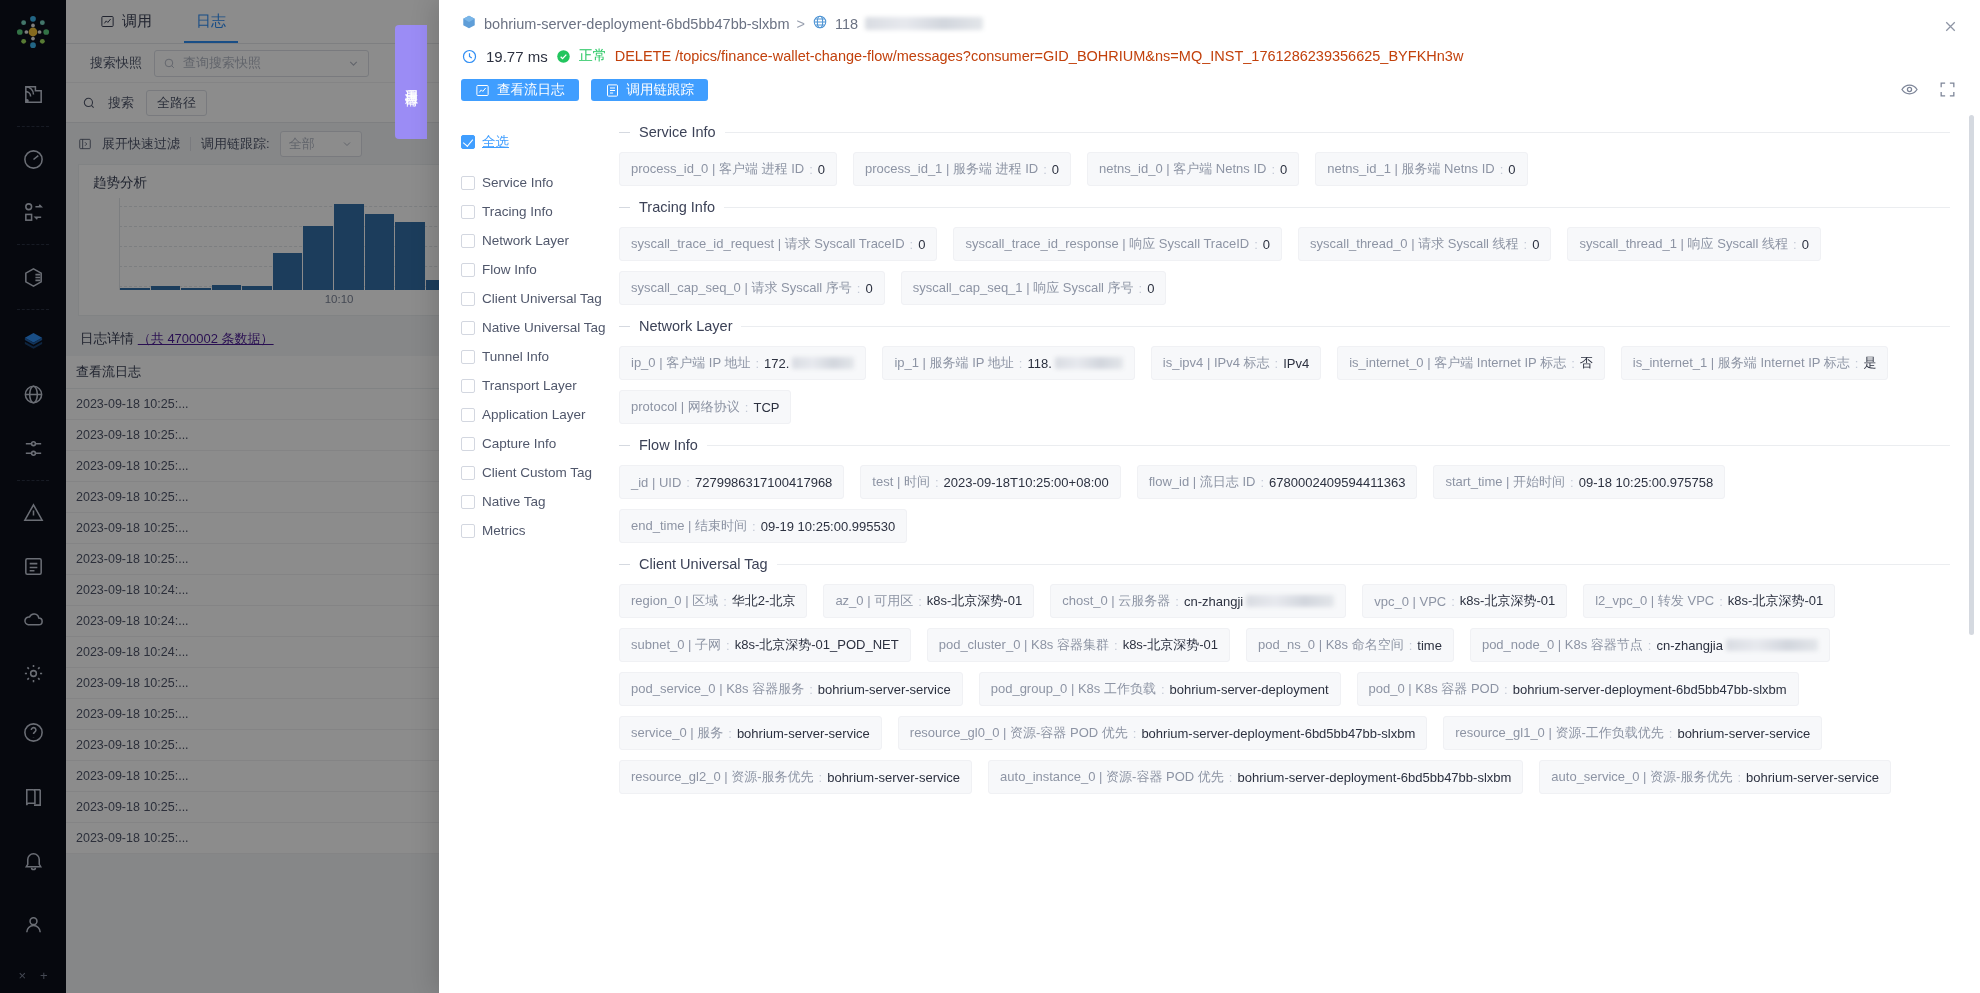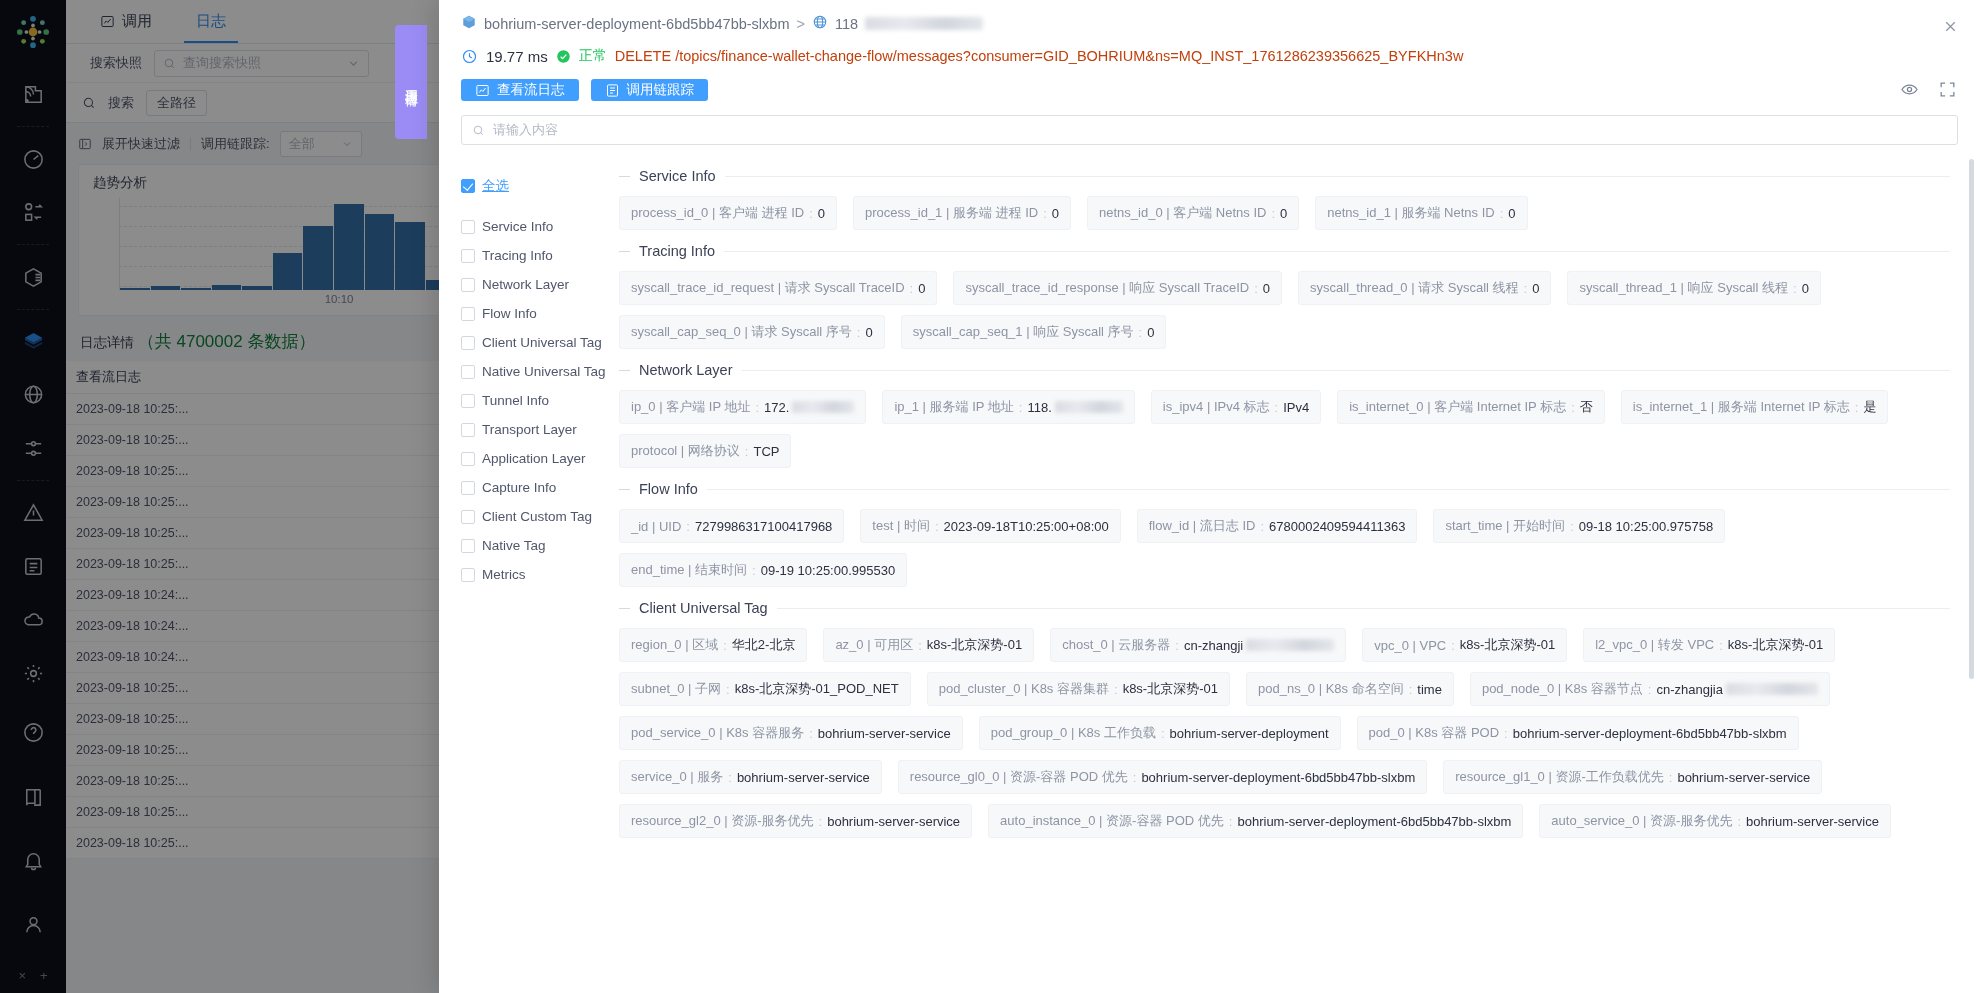--- a/index.html
+++ b/index.html
@@ -66,21 +66,21 @@
   
   .chart-wrap { position:relative; height:92px; margin:4px 14px 2px 40px; }
   .grid-l { position:absolute; left:0; right:0; border-top:1px dashed #e2e5ea; }
   .axis-v { position:absolute; left:0; top:0; bottom:0; width:1px; background:#e2e5ea;}
   .bars { position:absolute; left:1px; right:0; bottom:0; height:86px; display:flex; align-items:flex-end; gap:1px;}
   .bar { flex:1 1 0; background:#3470a8; min-width:1px;}
   .xlabels { margin:3px 14px 8px 40px; position:relative; height:14px; font-size:11.5px; color:#7d8598;}
   .xlabels span { position:absolute; transform:translateX(-50%); }
 
   .detail-h { font-size:13.5px; color:#3c4257; padding:14px 14px 8px 14px; }
-  .detail-h em { font-style:normal; color:#15803d; font-size:17px; }
+  .detail-h em { font-style:normal; color:#4c1d95; font-size:13px;text-decoration:underline; }
 
   table.logs { width:100%; border-collapse:collapse; font-size:12.5px; color:#50576b; }
   table.logs th {
     text-align:left; font-weight:normal; color:#3c4257; font-size:13px;
     padding:7px 10px; border-bottom:1px solid #eceef1; white-space:nowrap;
   }
   table.logs th + th { border-left:1px solid #eceef1; }
   table.logs td { padding:7px 10px; border-bottom:1px solid #f0f1f3; white-space:nowrap; }
   table.logs td.ipc { color:#3f79ad; }
   .tico { display:inline-block; width:13px; margin-right:4px; vertical-align:-2px; }
@@ -730,29 +730,20 @@
           </svg>
       </div>
       <div>
         <svg viewBox="0 0 24 24" fill="none" stroke="currentColor" stroke-width="1.6">
             <path d="M4 9V4h5M20 9V4h-5M4 15v5h5M20 15v5h-5"></path>
           </svg>
       </div>
     </div>
   </div>
 
-  <div class="dr-search">
-    <div class="inp">
-      <svg viewBox="0 0 24 24" fill="none" stroke="#b3b8c4" stroke-width="1.8">
-          <circle cx="11" cy="11" r="7"></circle>
-          <path d="M16 16l4 4"></path>
-        </svg>
-      <span>请输入内容</span>
-    </div>
-  </div>
 
   <div class="dr-body">
     <div class="dr-left" id="cb-list">
         <div class="cb-row on">
           <span class="cb"></span>
           <span class="cb-lbl">全选</span>
         </div>
         <div class="cb-gap"></div>
         <div class="cb-row">
           <span class="cb"></span>

